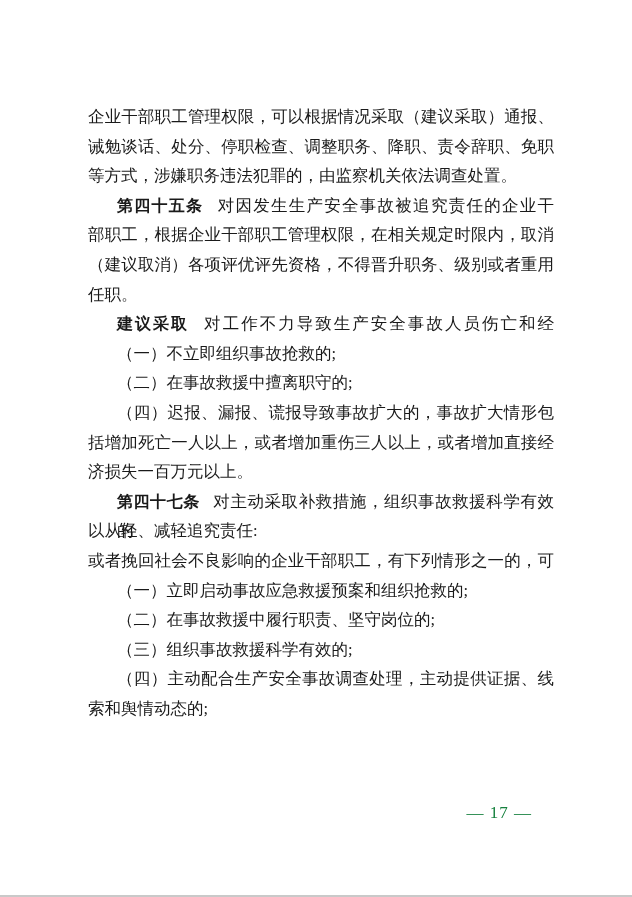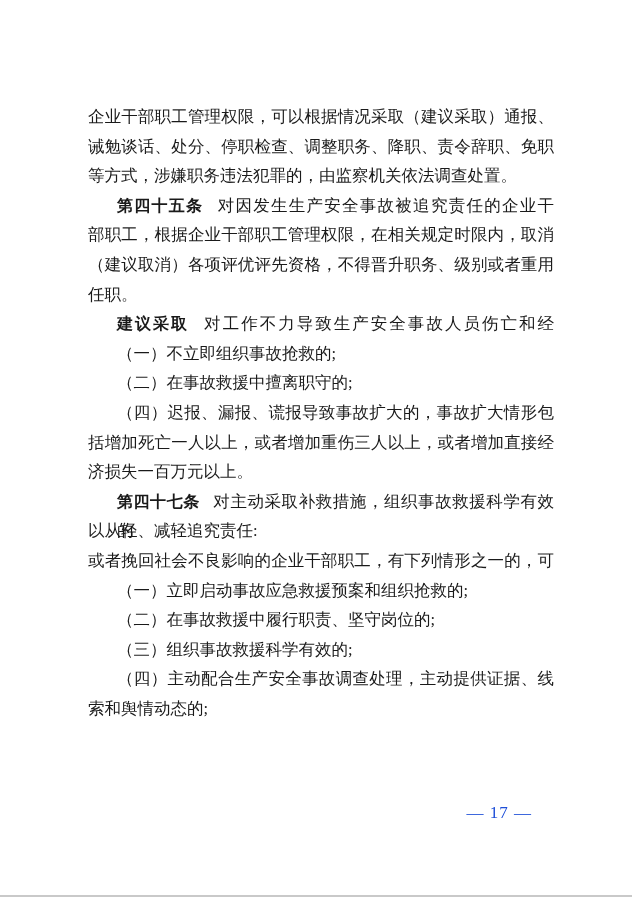--- a/index.html
+++ b/index.html
@@ -47,21 +47,21 @@
   .prefix-gap {
     display: inline-block;
     width: 13px;
   }
   .footer {
     position: absolute;
     top: 803px;
     right: 100px;
     font-size: 17px;
     letter-spacing: 1px;
-    color: #1d4ed8;
+    color: #15803d;
   }
 </style>
 </head>
 <body>
 
 <div class="page">
   <div class="text-body">
       <div class="line full">企业干部职工管理权限，可以根据情况采取（建议采取）通报、</div>
       <div class="line full">诫勉谈话、处分、停职检查、调整职务、降职、责令辞职、免职</div>
       <div class="line">等方式，涉嫌职务违法犯罪的，由监察机关依法调查处置。</div>

